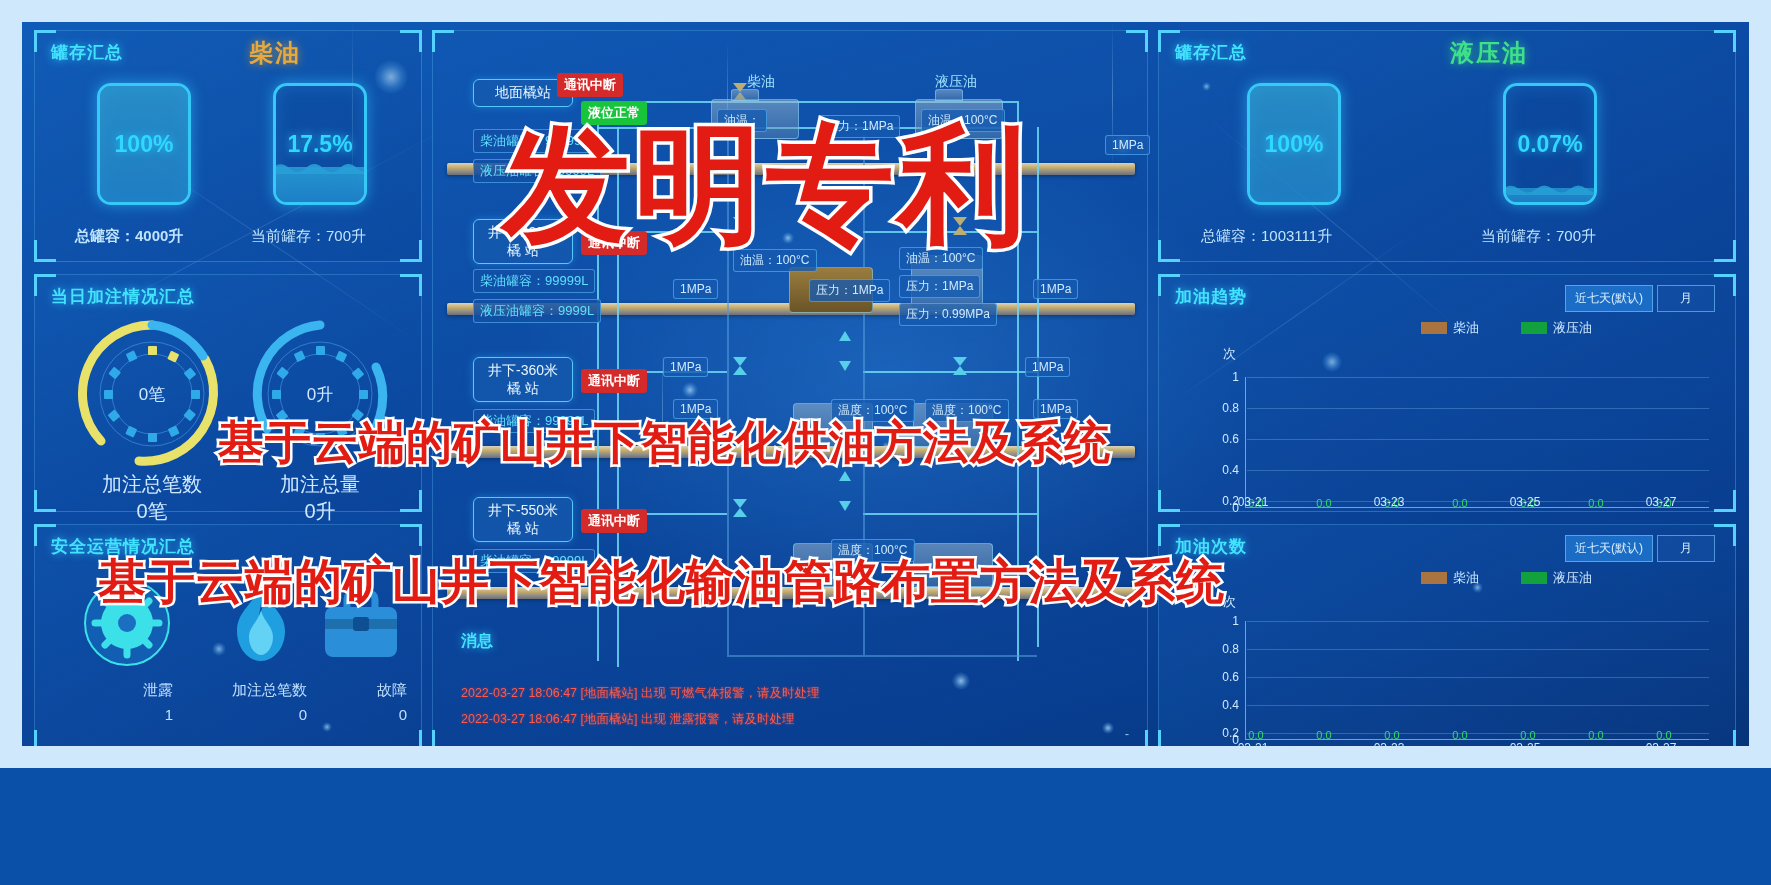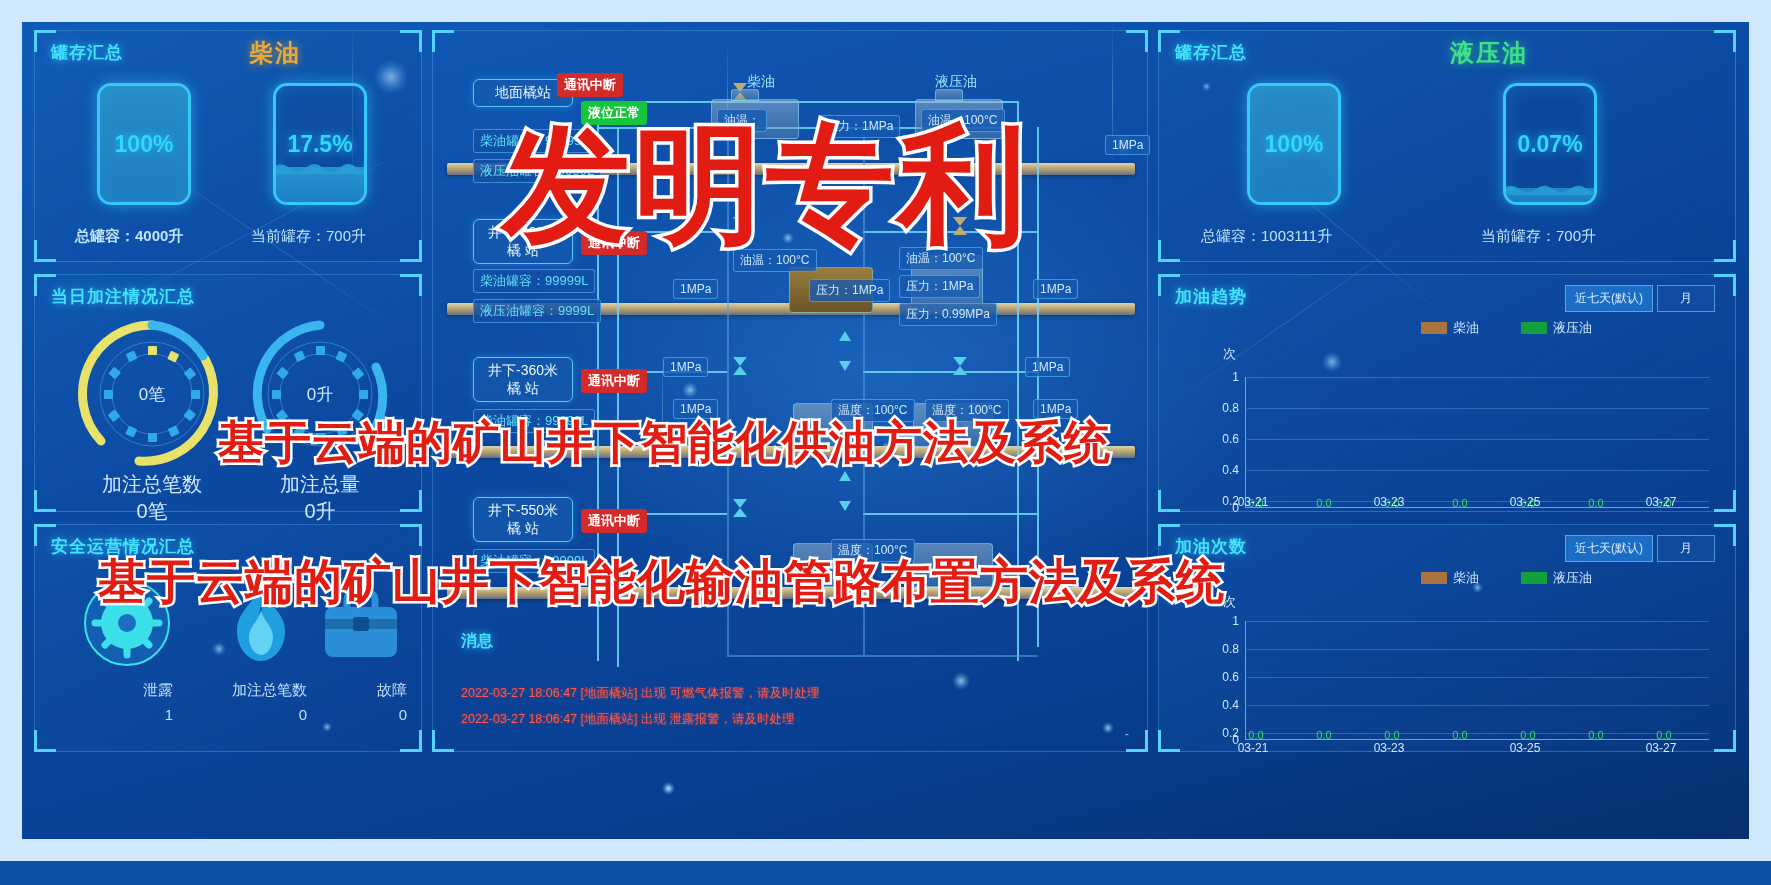--- a/index.html
+++ b/index.html
@@ -3,21 +3,21 @@
 <meta charset="utf-8">
 <title>矿山井下智能化供油监控大屏</title>
 <style>
   * { box-sizing: border-box; margin: 0; padding: 0; }
   html, body {
     width: 1771px; height: 885px; overflow: hidden;
     background: #0a4fa8;
     font-family: "Liberation Sans", "DejaVu Sans", sans-serif;
   }
   #screen {
-    position: relative; width: 1771px; height: 861px;
+    position: relative; width: 1771px; height: 768px;
     background:
       radial-gradient(ellipse 700px 500px at 52% 45%, rgba(40,130,220,0.55) 0%, rgba(16,70,150,0.1) 60%, rgba(0,0,0,0) 80%),
       linear-gradient(160deg, #0d56b0 0%, #0a46a0 35%, #073a8e 70%, #06306f 100%);
     overflow: hidden;
   }
   
   #frame-border {
     position: absolute; left: 0; top: 0; right: 0; bottom: 0;
     border: 22px solid #cfe8fb; pointer-events: none; z-index: 60;
   }

